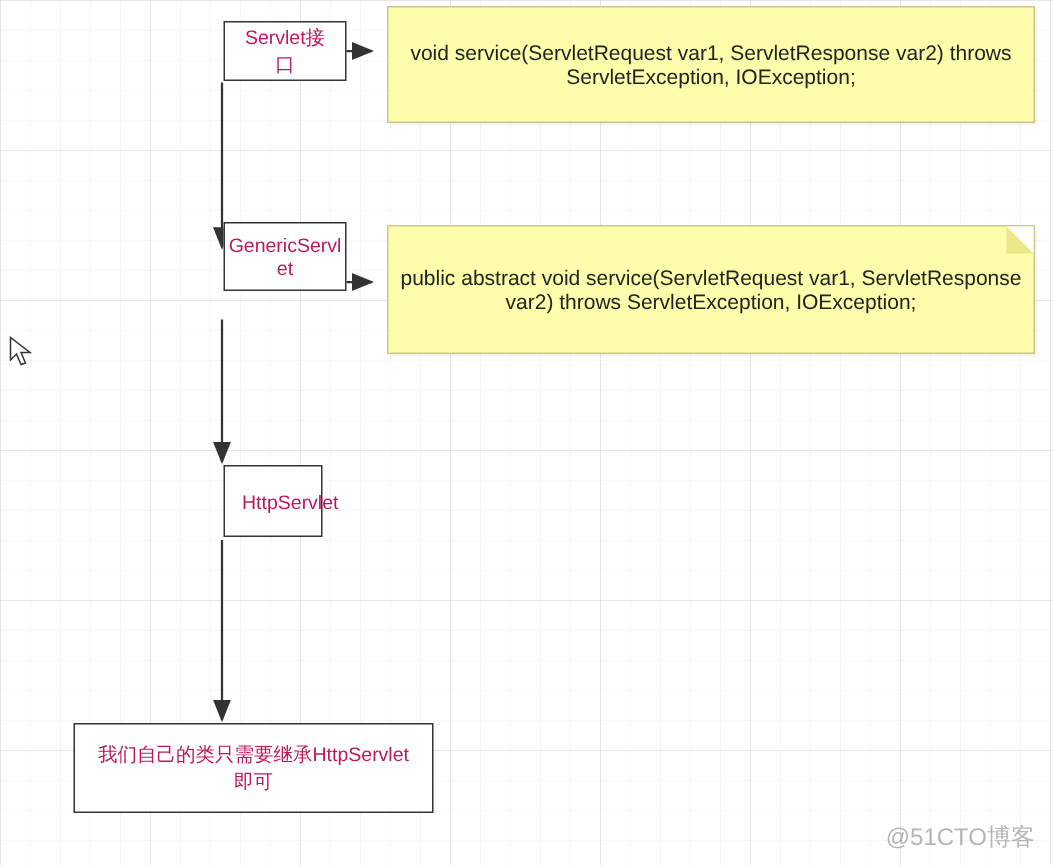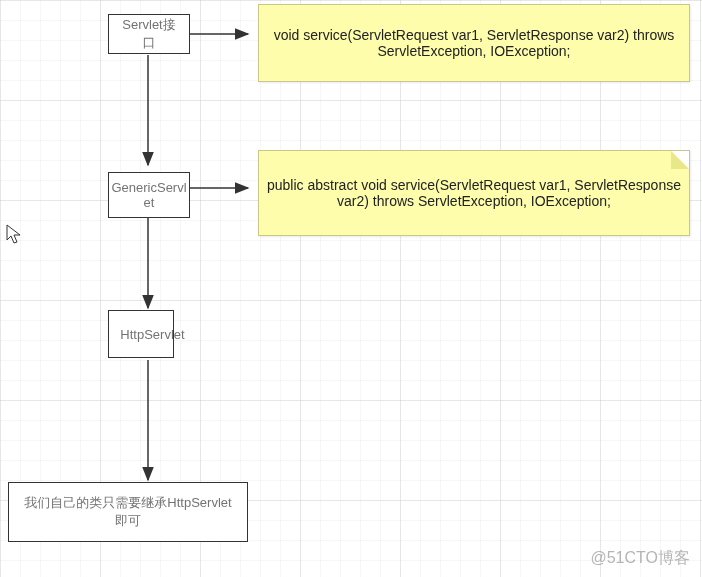--- a/index.html
+++ b/index.html
@@ -20,21 +20,22 @@
     }
     .box {
       position: absolute;
       background: #fff;
       border: 1px solid #333;
       display: flex;
       align-items: center;
       justify-content: center;
       text-align: center;
       padding: 6px 10px;
-      color: #737373;
+      color: #be185d;
+      margin-left: 41px;
     }
     .note {
       position: absolute;
       background: #fdfdab;
       border: 1px solid #ccc68a;
       display: flex;
       align-items: center;
       justify-content: center;
       text-align: center;
       padding: 12px 0;
@@ -108,21 +109,21 @@
 
   <line x1="148" y1="213" x2="148" y2="308" stroke="#333" stroke-width="1.5" marker-end="url(#arrowhead)"></line>
 
   <line x1="148" y1="360" x2="148" y2="480" stroke="#333" stroke-width="1.5" marker-end="url(#arrowhead)"></line>
 </svg>
 
 <div class="box" style="left:108px; top:14px; width:82px; height:40px;">
   <span>Servlet接口</span>
 </div>
 
-<div class="box" style="left:108px; top:172px; width:82px; height:46px;">
+<div class="box" style="left:108px; top:148px; width:82px; height:46px;">
   <span style="white-space:pre-line;">GenericServl
 et</span>
 </div>
 
 <div class="box" style="left:108px; top:310px; width:66px; height:48px;padding-left:33px;">
   <span>HttpServlet</span>
 </div>
 
 <div class="box" style="left:8px; top:482px; width:240px; height:60px;">
   <span style="white-space:pre-line;">我们自己的类只需要继承HttpServlet

